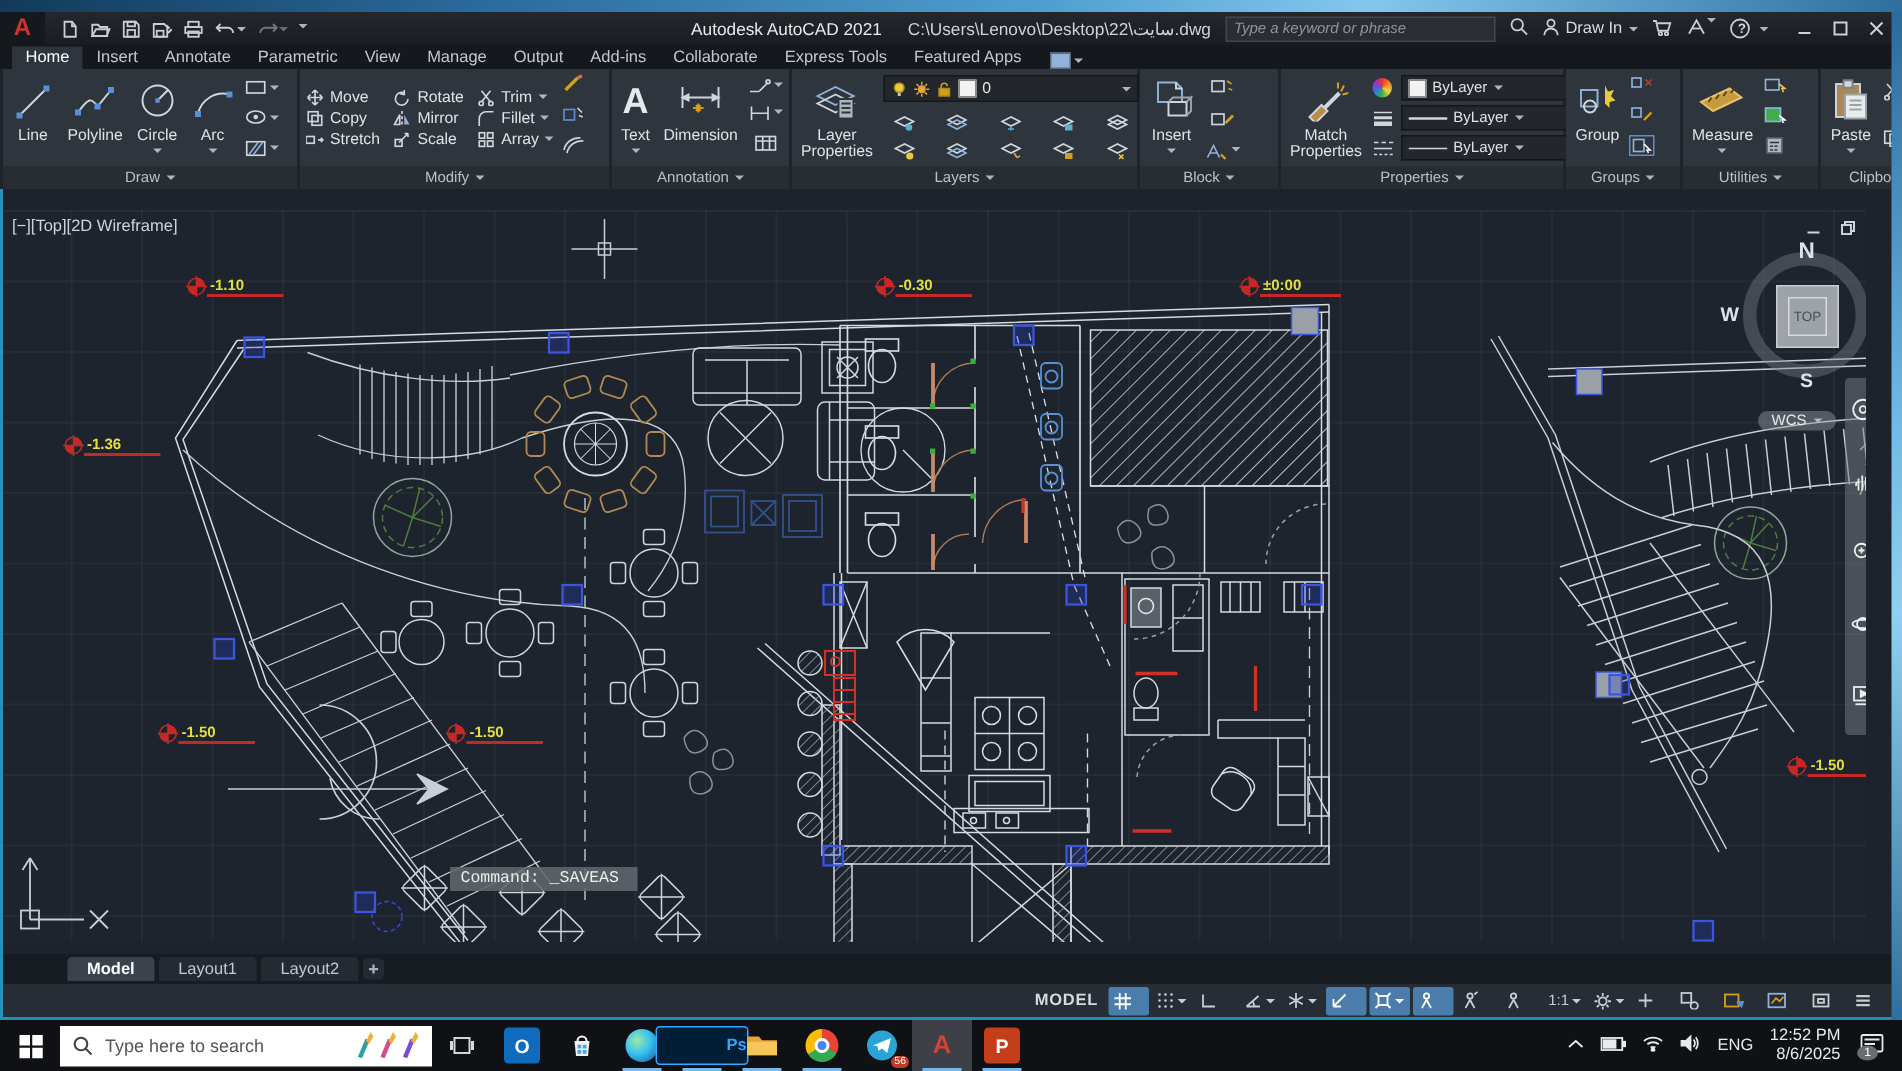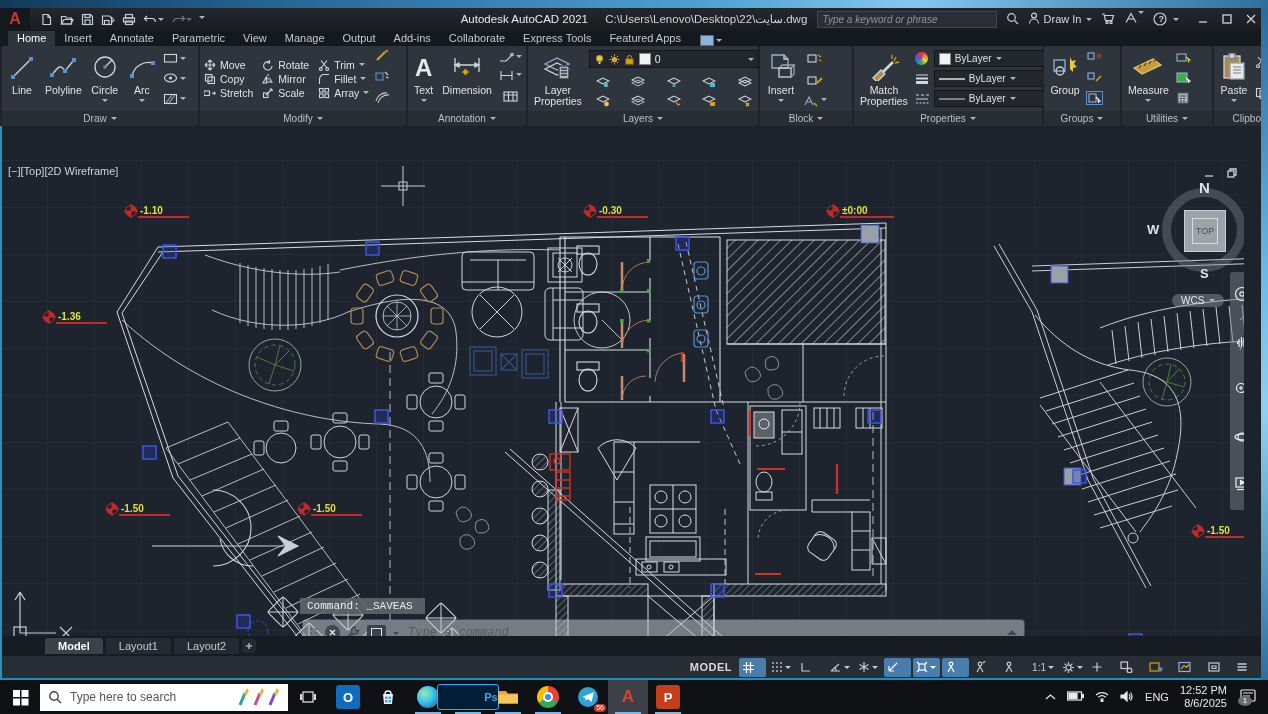--- a/index.html
+++ b/index.html
@@ -55,21 +55,21 @@
   .colorwheel{width:13px;height:13px;border-radius:50%;background:conic-gradient(#e33,#ee8a2a,#e8d63a,#3fae4a,#2a7ed4,#8a3ad4,#e33);}
   .swatch{width:10px;height:10px;background:#f0f2f4;border:1px solid #888;}
   
   .filetabs{position:absolute;top:126px;left:0;right:0;height:22px;background:#0e1318;display:flex;align-items:flex-end;padding-left:6px;z-index:30;}
   .ftab{height:20px;padding:0 16px;display:flex;align-items:center;gap:10px;font-size:11px;color:#c6ccd2;background:#1b222a;border-radius:4px 4px 0 0;margin-right:3px;}
   .ftab.active{background:#2c3540;color:#fff;width:130px;}
   .ftab .x svg{stroke:#c6ccd2;stroke-width:1.4;}
   .ftab-add{width:15px;height:15px;border-radius:3px;background:#20262d;color:#aab2b9;display:flex;align-items:center;justify-content:center;margin-bottom:3px;}
   .ftab-add svg{stroke:#aab2b9;stroke-width:1.5;}
   
-  .canvas{position:absolute;top:160px;left:0;width:1244px;height:488px;background:#1d242d;background-image:linear-gradient(rgba(130,150,170,.07) 1px,transparent 1px),linear-gradient(90deg,rgba(130,150,170,.07) 1px,transparent 1px);background-size:47px 47px;overflow:hidden;z-index:10;}
+  .canvas{position:absolute;top:140px;left:0;width:1244px;height:488px;background:#1d242d;background-image:linear-gradient(rgba(130,150,170,.07) 1px,transparent 1px),linear-gradient(90deg,rgba(130,150,170,.07) 1px,transparent 1px);background-size:47px 47px;overflow:hidden;z-index:10;}
   svg.plan{position:absolute;left:0;top:0;}
   .vplabel{position:absolute;left:8px;top:5px;font-size:11px;color:#ced4da;z-index:12;}
   .winctl{position:absolute;left:1204px;top:4px;display:flex;gap:13px;z-index:12;}
   .winctl svg{stroke:#ced4da;stroke-width:1.3;fill:none;}
   .viewcube{position:absolute;left:1156px;top:22px;width:96px;height:96px;z-index:12;}
   .vc-ring{position:absolute;left:6px;top:6px;width:66px;height:66px;border:9px solid rgba(130,136,142,.38);border-radius:50%;}
   .vc-l{position:absolute;color:#dde2e6;font-weight:bold;font-size:13px;}
   .vc-face{position:absolute;left:28px;top:28px;width:40px;height:40px;background:rgba(175,181,187,.88);border:1px solid #c9ced4;display:flex;align-items:center;justify-content:center;color:#4a4f55;font-size:9px;}
   .vc-face i{position:absolute;inset:7px;border:1px solid rgba(255,255,255,.6);}
   .wcs{position:absolute;left:1172px;top:134px;background:rgba(150,156,162,.45);border-radius:8px;padding:1px 9px;font-size:10px;color:#e6e9ec;display:flex;align-items:center;gap:5px;z-index:12;}
@@ -1185,44 +1185,20 @@
 
     <div class="ucs">
       <svg width="80" height="66">
           <path d="M16,14 V55 M16,55 H52 M16,14 L11,22 M16,14 L21,22"></path>
           <rect x="10" y="49" width="12" height="12"></rect>
           <path d="M56,49 L68,61 M56,61 L68,49"></path>
         </svg>
     </div>
 
     <div class="cmdhist">Command:  _SAVEAS</div>
-    <div class="cmdbar">
-      <span class="dots">
-          <i></i>
-          <i></i>
-          <i></i>
-          <i></i>
-          <i></i>
-          <i></i>
-        </span>
-      <span class="cmd-x">
-          <svg width="7" height="7">
-            <path d="M1,1 L6,6 M6,1 L1,6"></path>
-          </svg>
-        </span>
-      <span class="wrench"><svg width="13" height="13">
-            <path d="M8,2 a3.5,3.5 0 0 0 -3,5 L2,10 l1.5,1.5 L6.5,8.5 a3.5,3.5 0 0 0 5,-3 L9,6 8,5 Z"></path>
-          </svg></span>
-      <span class="cmd-ic">
-          <i></i>
-        </span>
-      <span class="cmd-dd"></span>
-      <input class="cmdinput" placeholder="Type a command" style="">
-      <span class="cmd-up"></span>
-    </div>
   </div>
 
   <div class="layouttabs">
     <span class="ltab active">Model</span>
     <span class="ltab">Layout1</span>
     <span class="ltab">Layout2</span>
     <span class="ltab-add">
         <svg width="8" height="8">
           <path d="M4,1 V7 M1,4 H7"></path>
         </svg>

